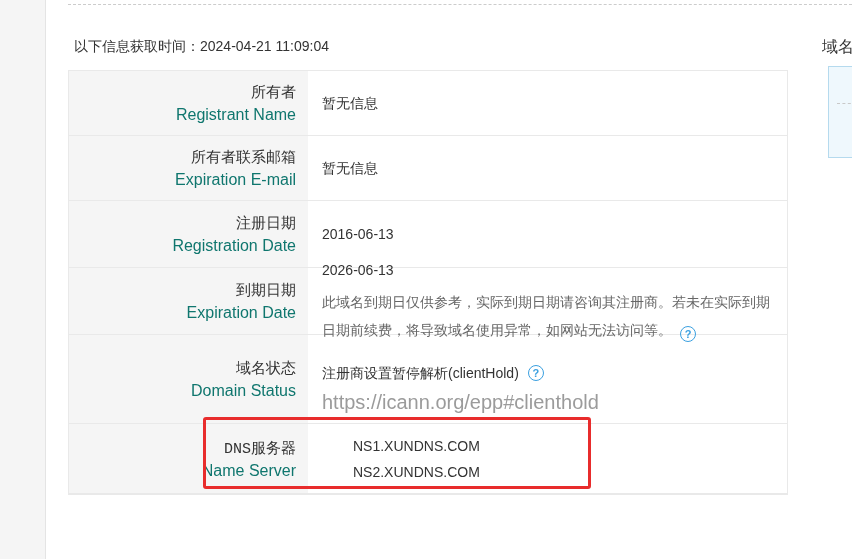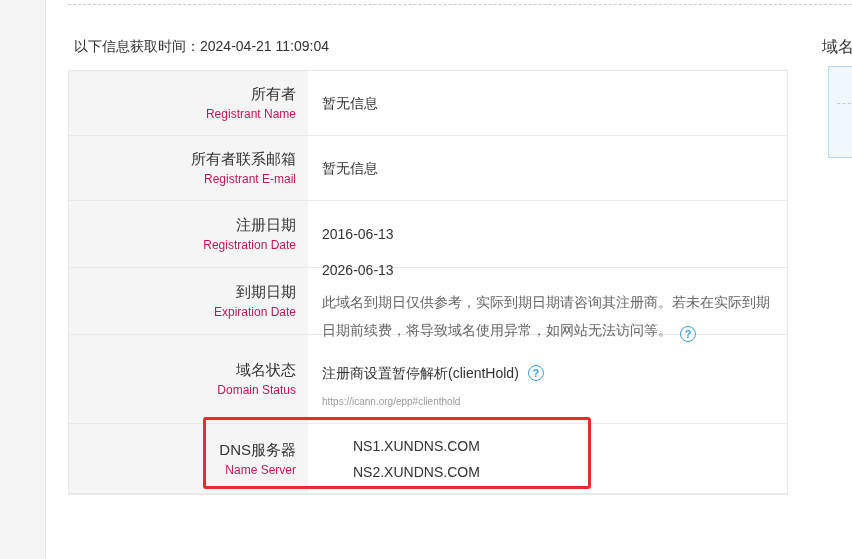--- a/index.html
+++ b/index.html
@@ -65,37 +65,37 @@
   .row:nth-child(5) { height: 89px; }
   .row:nth-child(6) { height: 70px; gap: 31px; }
   .row:nth-child(7) { height: 96px; border-bottom: none; }
   .cell-label {
     width: 239px; flex: 0 0 239px;
     background: #f5f5f5;
     display: flex; flex-direction: column;
     justify-content: center; align-items: flex-end;
     padding-right: 12px;
   }
-  .label-zh { font-size: 15px; color: #333; line-height: 23px; }
-  .label-en { font-size: 12px; color: #be185d; line-height: 19px; }
+  .label-zh { font-size: 15px; color: #333; line-height: 23px; font-family: Liberation Mono, monospace; }
+  .label-en { font-size: 16px; color: #0f766e; line-height: 19px; }
   .cell-value {
     flex: 1;
     display: flex; flex-direction: column;
     justify-content: center;
     padding: 8px 16px 8px 14px;
     font-size: 14px; color: #333;
     line-height: 24px;
   }
   .value-text { word-break: break-all; max-width: 462px; }
   .note-text {
     color: #666; font-size: 14px; line-height: 28px;
     max-width: 466px; margin-top: 6px;
   }
   .status-line { display: flex; align-items: center; gap: 9px; margin-top: 16px; }
-  .link-text { color: #9b9b9b; font-size: 10px; margin-top: 5px; }
+  .link-text { color: #9b9b9b; font-size: 20px; margin-top: 5px; }
   .ns-line { line-height: 26px; }
   .help-icon {
     display: inline-flex;
     width: 16px; height: 16px; flex: 0 0 16px;
     border: 1px solid #3ba0e0; border-radius: 50%;
     color: #3ba0e0; font-size: 11px; font-weight: bold;
     align-items: center; justify-content: center;
     cursor: pointer;
     vertical-align: -3px;
   }
@@ -131,21 +131,21 @@
       <div class="label-en">Registrant Name</div>
     </div>
     <div class="cell-value">
       <div class="value-text">暂无信息</div>
     </div>
   </div>
 
   <div class="row">
     <div class="cell-label">
       <div class="label-zh">所有者联系邮箱</div>
-      <div class="label-en">Registrant E-mail</div>
+      <div class="label-en">Expiration E-mail</div>
     </div>
     <div class="cell-value">
       <div class="value-text">暂无信息</div>
     </div>
   </div>
 
 
   <div class="row">
     <div class="cell-label">
       <div class="label-zh">注册日期</div>

